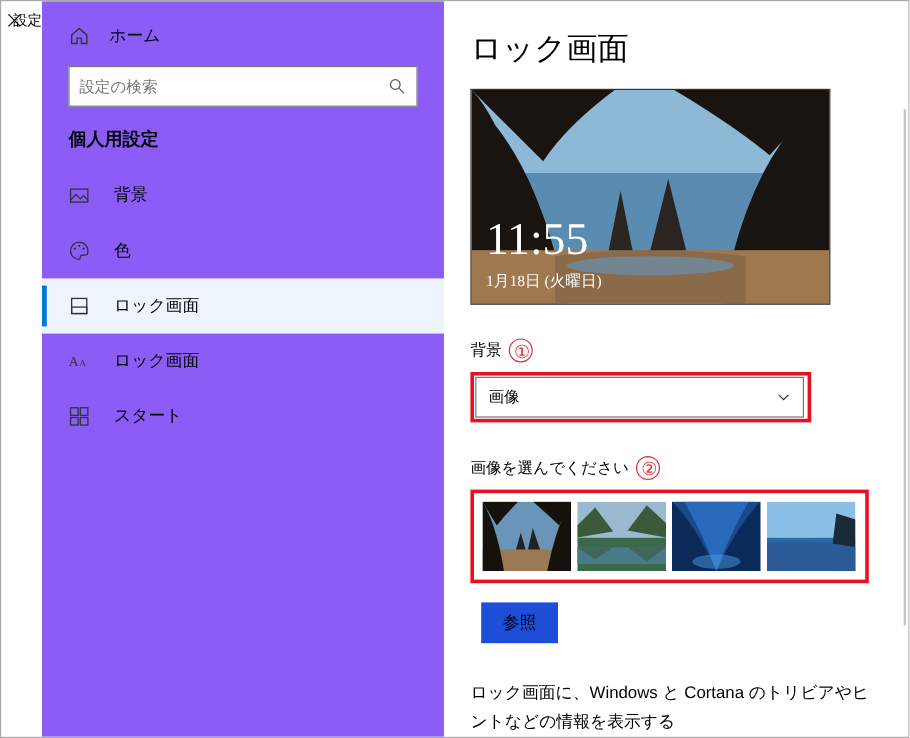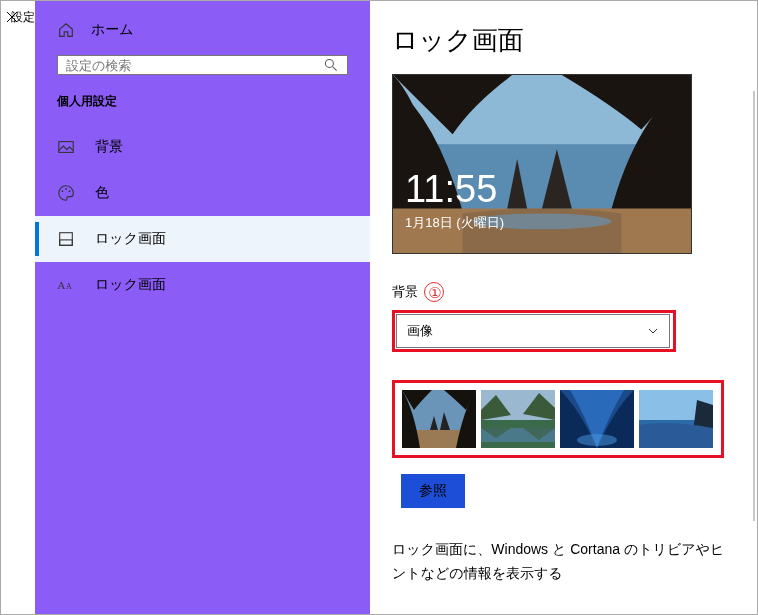--- a/index.html
+++ b/index.html
@@ -4,33 +4,33 @@
 <style>
 * { box-sizing: border-box; margin: 0; padding: 0; }
 html, body { width: 758px; height: 615px; font-family: "Yu Gothic UI", "Meiryo", sans-serif; background: #fff; overflow: hidden; }
 .window { width: 758px; height: 615px; display: flex; flex-direction: row; border: 1px solid #aaa; }
 .titlebar { height: 32px; display: flex; align-items: center; padding-left: 10px; font-size: 12px; position: relative; }
 .win-controls { position: absolute; right: 0; top: 0; display: flex; }
 .win-btn { width: 46px; height: 32px; display: flex; align-items: center; justify-content: center; font-size: 14px; font-family: sans-serif; }
 .body { flex: 1; display: flex; overflow: hidden; }
 .sidebar { width: 335px; padding: 10px 0 0 0; border-right: 0px; background: #8b5cf6; }
 .home-row { display: flex; align-items: center; gap: 16px; padding: 10px 0 12px 22px; font-size: 14px; }
-.search-box { margin: 4px 22px 18px 22px; height: 20px; border: 1px solid #777; display: flex; align-items: center; padding: 0 8px; color: #666; font-size: 13px; background: #fff; }
+.search-box { margin: 4px 22px 18px 22px; height: 34px; border: 1px solid #777; display: flex; align-items: center; padding: 0 8px; color: #666; font-size: 13px; background: #fff; }
 .search-box input { flex: 1; border: none; outline: none; font-size: 13px; color: #666; background: transparent; }
-.section-title { font-size: 12px; font-weight: 600; padding: 0 0 14px 22px; }
+.section-title { font-size: 15px; font-weight: 600; padding: 0 0 14px 22px; }
 .nav-item { display: flex; align-items: center; gap: 20px; padding: 14px 0 14px 22px; font-size: 14px; position: relative; }
 .nav-item.active::before { content: ""; position: absolute; left: 0; top: 6px; bottom: 6px; width: 4px; background: #0078d7; }
 .nav-item.active { background: #eef4fb; }
 .icon-box { width: 18px; height: 18px; display: flex; align-items: center; justify-content: center; }
 .content { flex: 1; padding: 22px 30px 0 22px; overflow-y: auto; position: relative; }
 .scroll-edge { position: absolute; right: 2px; top: 90px; width: 2px; height: 430px; background: #c8c8c8; }
 h1 { font-size: 26px; font-weight: 400; margin-bottom: 16px; }
 .preview { width: 300px; height: 180px; border: 1px solid #333; position: relative; overflow: hidden; background: linear-gradient(#2a4a6a,#4a6a8a); }
 .preview svg { width: 100%; height: 100%; display: block; }
-.preview-text { position: absolute; left: 12px; bottom: 21px; color: #fff; }
+.preview-text { position: absolute; left: 12px; bottom: 10px; color: #fff; font-family: Liberation Serif, serif; }
 .preview-time { font-size: 38px; font-weight: 300; line-height: 1; }
 .preview-date { font-size: 13px; margin-top: 6px; }
 .field-row { margin-top: 28px; }
 .label-line { display: flex; align-items: center; gap: 6px; font-size: 13px; margin-bottom: 8px; }
 .callout { color: #e03030; font-size: 15px; font-weight: 400; }
 .callout::before { content: ""; display: inline-block; width: 18px; height: 18px; border: 1.5px solid #e03030; border-radius: 50%; margin-right: -18px; vertical-align: -4px; }
 .callout span { display: inline-block; width: 18px; text-align: center; }
 .hl-box { border: 3px solid #e81123; padding: 1px; text-align: right; }
 .dropdown { width: 274px; height: 34px; border: 1px solid #777; display: flex; align-items: center; justify-content: space-between; padding: 0 10px; font-size: 13px; background: #fff; }
 .thumbs { display: flex; gap: 5px; padding: 6px 6px 6px 6px; }
@@ -122,20 +122,31 @@
       <div class="nav-item">
         <span class="icon-box">
             <svg width="18" height="14" viewBox="0 0 20 16">
               <text x="0" y="13" font-size="13" font-family="serif" fill="#333">A</text>
               <text x="10" y="13" font-size="9" font-family="serif" fill="#333">A</text>
             </svg>
           </span>
         <span>ロック画面</span>
       </div>
 
+      <div class="nav-item">
+        <span class="icon-box">
+            <svg width="18" height="18" viewBox="0 0 20 20">
+              <rect x="2" y="2" width="7" height="7" fill="none" stroke="#333" stroke-width="1.2"></rect>
+              <rect x="11" y="2" width="7" height="7" fill="none" stroke="#333" stroke-width="1.2"></rect>
+              <rect x="2" y="11" width="7" height="7" fill="none" stroke="#333" stroke-width="1.2"></rect>
+              <rect x="11" y="11" width="7" height="7" fill="none" stroke="#333" stroke-width="1.2"></rect>
+            </svg>
+          </span>
+        <span>スタート</span>
+      </div>
 
     </div>
 
     <div class="content">
       <div class="scroll-edge"></div>
       <h1>ロック画面</h1>
 
       <div class="preview">
         <svg viewBox="0 0 300 180" preserveAspectRatio="none">
           <rect width="300" height="180" fill="#5a8bb0"></rect>
@@ -165,20 +176,24 @@
           <div class="dropdown">
             <span>画像</span>
             <svg width="12" height="12" viewBox="0 0 12 12">
                 <polyline points="2,4 6,8 10,4" fill="none" stroke="#333" stroke-width="1"></polyline>
               </svg>
           </div>
         </div>
       </div>
 
       <div class="field-row">
+        <div class="label-line">
+          <span>画像を選んでください</span>
+          <span class="callout"><span>②</span></span>
+        </div>
         <div class="hl-box" style="width:332px;">
           <div class="thumbs">
             <div class="thumb">
               <svg viewBox="0 0 74 58">
                   <rect width="74" height="58" fill="#6a95b8"></rect>
                   <rect y="40" width="74" height="18" fill="#9a7a55"></rect>
                   <path d="M0 0 L0 58 L18 58 Q12 20 0 0 Z" fill="#15120e"></path>
                   <path d="M74 0 L74 58 L54 58 Q62 18 74 0 Z" fill="#15120e"></path>
                   <path d="M0 0 L30 0 Q18 12 12 20 Z" fill="#15120e"></path>
                   <path d="M74 0 L42 0 Q56 12 64 20 Z" fill="#15120e"></path>

